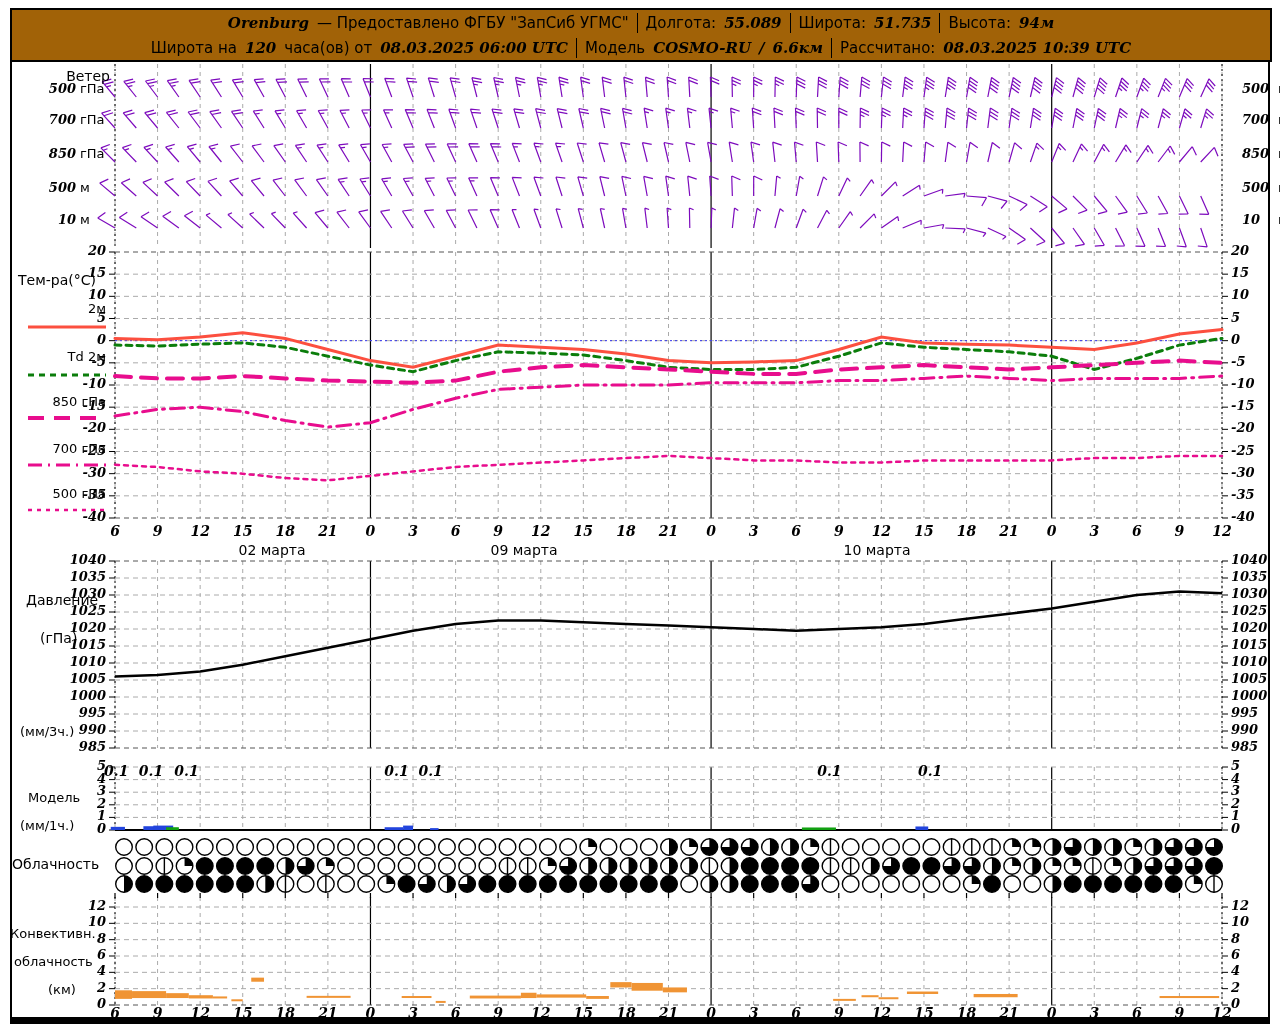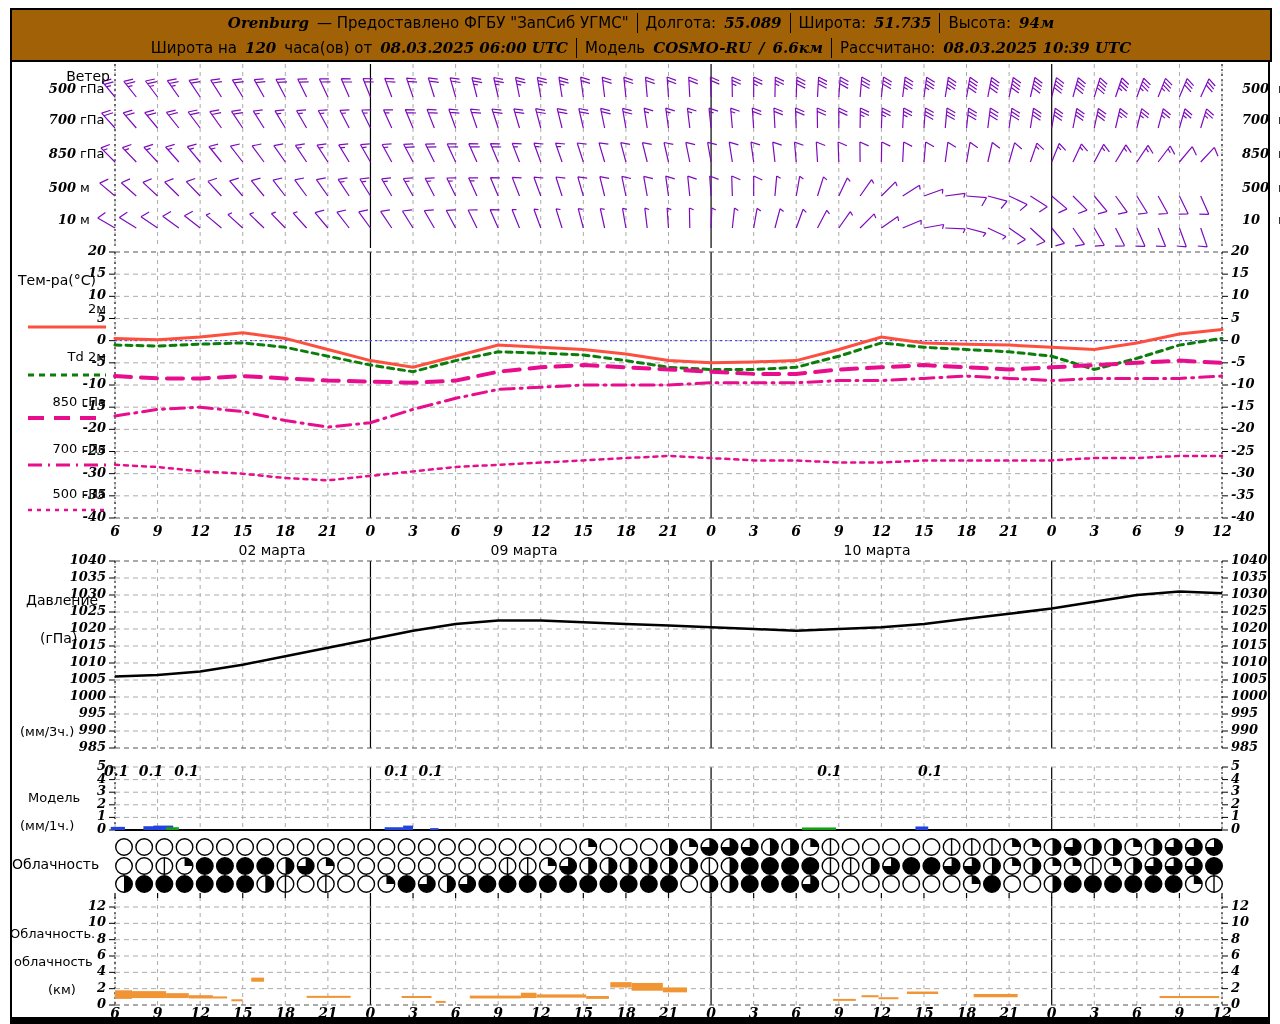--- a/index.html
+++ b/index.html
@@ -934,21 +934,21 @@
     </svg>
 
   <div class="lbl ralign" style="left:0;top:68px;width:110px;font-size:14px">Ветер</div>
   <div class="lbl" style="left:18px;top:272px;font-size:14px">Тем-ра(°C)</div>
   <div class="lbl" style="left:26px;top:592px;font-size:14px">Давление</div>
   <div class="lbl" style="left:40px;top:630px;font-size:14px">(гПа)</div>
   <div class="lbl" style="left:20px;top:724px">(мм/3ч.)</div>
   <div class="lbl" style="left:28px;top:790px">Модель</div>
   <div class="lbl" style="left:20px;top:818px">(мм/1ч.)</div>
   <div class="lbl" style="left:12px;top:856px;font-size:14px">Облачность</div>
-  <div class="lbl" style="left:10px;top:926px">Облачность.</div>
+  <div class="lbl" style="left:10px;top:926px">Конвективн.</div>
   <div class="lbl" style="left:14px;top:954px">облачность</div>
   <div class="lbl" style="left:48px;top:982px">(км)</div>
 
   <div id="gen">
       <span class="tick num ralign" style="left: 0px; top: 82px; width: 76px; text-align: right; position: absolute;">500</span>
       <span class="tick" style="left: 80px; top: 82px; width: 28px;">гПа</span>
       <span class="tick num" style="left: 1242px; top: 82px;">500 </span>
       <span class="tick" style="left: 1278px; top: 82px;">гПа</span>
       <span class="tick num ralign" style="left: 0px; top: 113px; width: 76px; text-align: right; position: absolute;">700</span>
       <span class="tick" style="left: 80px; top: 113px; width: 28px;">гПа</span>

